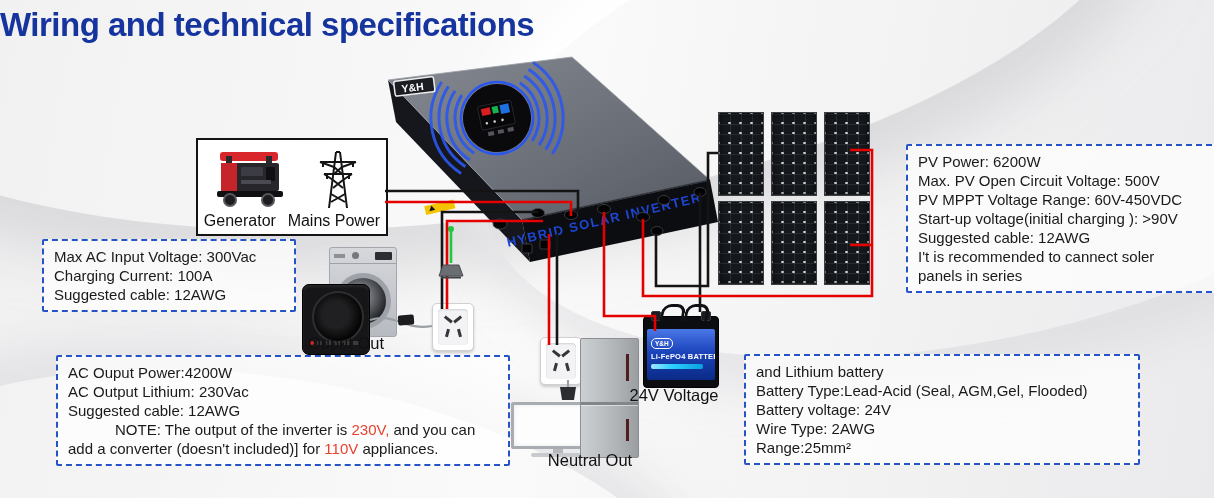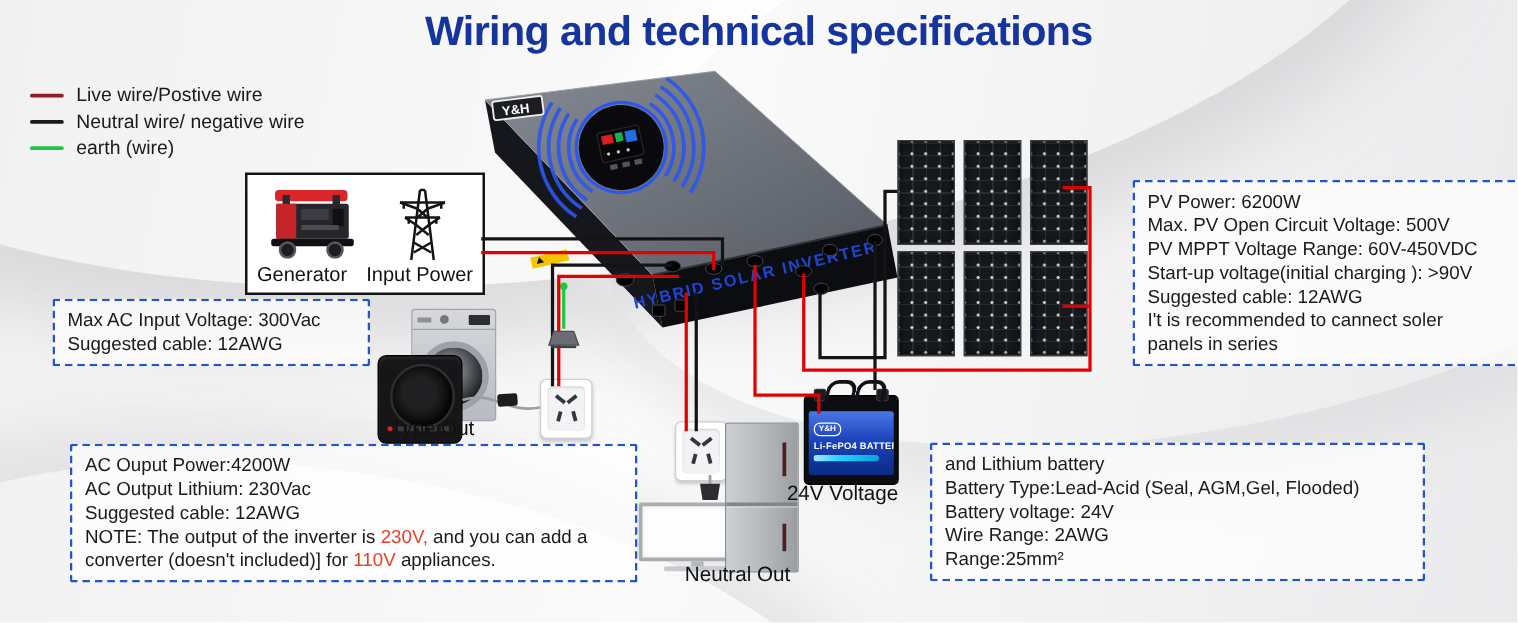--- a/index.html
+++ b/index.html
@@ -6,21 +6,21 @@
   .stage{position:relative;width:1214px;height:498px;overflow:hidden;
     background:linear-gradient(100deg,#f1f1f2 0%,#fafafa 45%,#eaeaec 100%);}
   .sw{position:absolute;border-radius:50%;pointer-events:none;}
   .sw1{left:-240px;top:-360px;width:1400px;height:580px;transform:rotate(-7deg);
        box-shadow:0 45px 55px rgba(195,195,200,.5);}
   .sw2{right:-260px;top:-120px;width:1000px;height:460px;transform:rotate(-12deg);
        box-shadow:0 -40px 50px rgba(255,255,255,.95),0 35px 45px rgba(200,200,205,.35);}
   .sw3{left:-180px;bottom:-300px;width:900px;height:420px;transform:rotate(9deg);
        box-shadow:0 -35px 45px rgba(205,205,210,.4);}
 
-  .title{position:absolute;left:0;top:6px;width:100%;text-align:center;
+  .title{position:absolute;left:0;top:6px;width:100%;
     font-size:33px;font-weight:800;letter-spacing:-.5px;color:#16349e;}
 
   .legend{position:absolute;left:24px;top:66px;}
   .legend-row{display:flex;align-items:center;height:21px;}
   .legend-dash{width:27px;height:3.5px;border-radius:2px;margin-right:10px;flex:0 0 auto;}
   .legend-label{font-size:15.5px;color:#1a1a1a;}
 
   .specbox{position:absolute;border:2px dashed #2553c8;border-radius:2px;
     background:rgba(255,255,255,.72);padding:6px 10px;color:#1a1a1a;}
   .spec-line{font-size:15px;line-height:19px;white-space:nowrap;}
@@ -120,34 +120,20 @@
 </head>
 <body>
 
 <div class="stage">
   <div class="sw sw1"></div>
   <div class="sw sw2"></div>
   <div class="sw sw3"></div>
 
   <div class="title">Wiring and technical specifications</div>
 
-  <div class="legend">
-    <div class="legend-row">
-      <span class="legend-dash" style="background-color: rgb(142, 28, 44);"></span>
-      <span class="legend-label">Live wire/Postive wire</span>
-    </div>
-    <div class="legend-row">
-      <span class="legend-dash" style="background-color: rgb(26, 26, 26);"></span>
-      <span class="legend-label">Neutral wire/ negative wire</span>
-    </div>
-    <div class="legend-row">
-      <span class="legend-dash" style="background-color: rgb(31, 201, 63);"></span>
-      <span class="legend-label">earth (wire)</span>
-    </div>
-  </div>
 
   <div class="genbox">
     <div class="genbox-icons">
       <svg width="72" height="58" viewBox="0 0 72 58">
         <rect x="6" y="3" width="58" height="9" rx="3" fill="#d8262b"></rect>
         <rect x="12" y="7" width="6" height="8" fill="#2a2a2e"></rect>
         <rect x="52" y="7" width="6" height="8" fill="#2a2a2e"></rect>
         <rect x="7" y="14" width="58" height="28" rx="2" fill="#26262b"></rect>
         <rect x="7" y="14" width="16" height="28" fill="#c4242a"></rect>
         <rect x="27" y="18" width="22" height="9" rx="1" fill="#3c3d44"></rect>
@@ -164,53 +150,54 @@
           <path d="M27,34 L37,42 M27,42 L37,34"></path>
           <path d="M28,21 L36,28 M28,28 L36,21"></path>
           <path d="M14,16 L50,16 M18,28 L46,28"></path>
           <path d="M14,16 L28,21 M50,16 L36,21 M18,28 L27,34 M46,28 L37,34"></path>
           <path d="M17,16 L17,21 M47,16 L47,21 M21,28 L21,33 M43,28 L43,33"></path>
         </g>
       </svg>
     </div>
     <div class="genbox-labels">
       <span>Generator</span>
-      <span>Input Power</span>
+      <span>Mains Power</span>
     </div>
   </div>
 
   <div class="specbox box-ac-input">
       <div class="spec-line">Max AC Input Voltage: 300Vac</div>
+      <div class="spec-line">Charging Current: 100A</div>
       <div class="spec-line">Suggested cable: 12AWG</div>
     </div>
 
   <div class="specbox box-ac-output">
     <div>
         <div class="spec-line">AC Ouput Power:4200W</div>
         <div class="spec-line">AC Output Lithium: 230Vac</div>
         <div class="spec-line">Suggested cable: 12AWG</div>
       </div>
-    <div class="spec-note"><span style="color: rgb(26, 26, 26);">NOTE: The output of the inverter is </span><span style="color: rgb(232, 66, 46);">230V,</span><span style="color: rgb(26, 26, 26);"> and you can add a converter (doesn't included)] for </span><span style="color: rgb(232, 66, 46);">110V</span><span style="color: rgb(26, 26, 26);"> appliances.</span></div>
+    <div class="spec-note"><span style="color: rgb(26, 26, 26); margin-left: 47px;">NOTE: The output of the inverter is </span><span style="color: rgb(232, 66, 46);">230V,</span><span style="color: rgb(26, 26, 26);"> and you can add a converter (doesn't included)] for </span><span style="color: rgb(232, 66, 46);">110V</span><span style="color: rgb(26, 26, 26);"> appliances.</span></div>
   </div>
 
   <div class="specbox box-pv">
       <div class="spec-line">PV Power: 6200W</div>
       <div class="spec-line">Max. PV Open Circuit Voltage: 500V</div>
       <div class="spec-line">PV MPPT Voltage Range: 60V-450VDC</div>
       <div class="spec-line">Start-up voltage(initial charging ): &gt;90V</div>
       <div class="spec-line">Suggested cable: 12AWG</div>
       <div class="spec-line">I't is recommended to cannect soler</div>
       <div class="spec-line">panels in series</div>
     </div>
 
   <div class="specbox box-battery">
       <div class="spec-line">and Lithium battery</div>
       <div class="spec-line">Battery Type:Lead-Acid (Seal, AGM,Gel, Flooded)</div>
       <div class="spec-line">Battery voltage: 24V</div>
-      <div class="spec-line">Wire Range: 2AWG</div>
+      <div class="spec-line">Wire Type: 2AWG</div>
       <div class="spec-line">Range:25mm²</div>
     </div>
 
   <div class="panels">
     <div class="panel"></div>
     <div class="panel"></div>
     <div class="panel"></div>
     <div class="panel"></div>
     <div class="panel"></div>
     <div class="panel"></div>
@@ -264,21 +251,21 @@
     <div class="bat-terminal bat-term-r"></div>
     <div class="bat-handle bat-h1"></div>
     <div class="bat-handle bat-h2"></div>
     <div class="battery-label">
       <span class="bl-brand">Y&amp;H</span>
       <div class="bl-name">Li-FePO4 BATTERY</div>
       <div class="bl-bar"></div>
     </div>
   </div>
 
-  <div class="obj-label lbl-main-out">Type Out</div>
+  <div class="obj-label lbl-main-out">Ouput Out</div>
   <div class="obj-label lbl-second-out">Neutral Out</div>
   <div class="obj-label lbl-battery">24V Voltage</div>
 
   <svg class="overlay" width="1214" height="498" viewBox="0 0 1214 498">
     <defs>
       <linearGradient id="topface" x1="0" y1="0" x2="1" y2="1">
         <stop offset="0" stop-color="#858991"></stop>
         <stop offset="0.6" stop-color="#6a6e77"></stop>
         <stop offset="1" stop-color="#565b63"></stop>
       </linearGradient>

